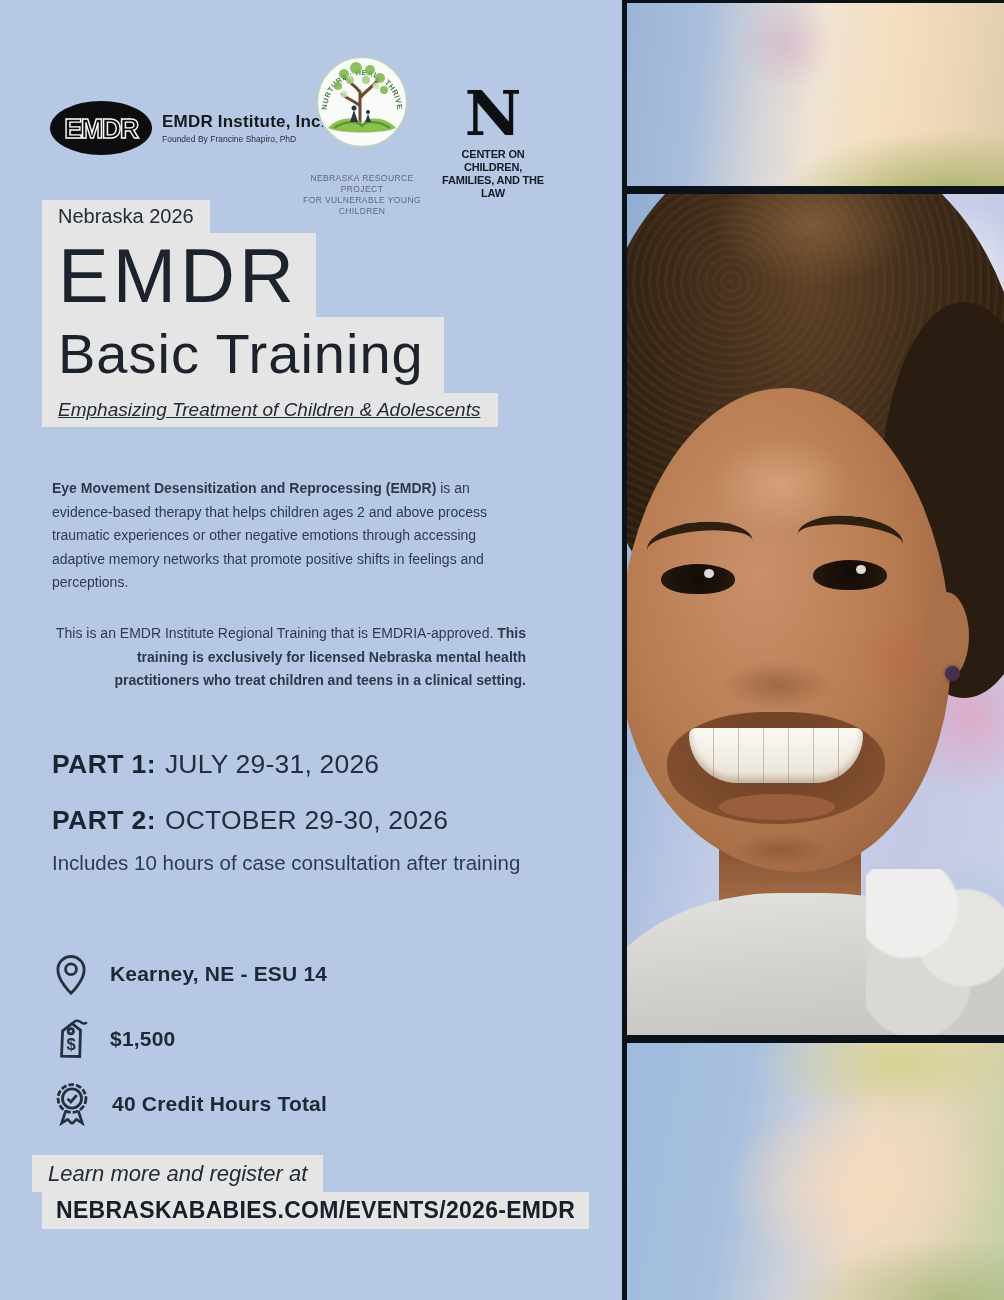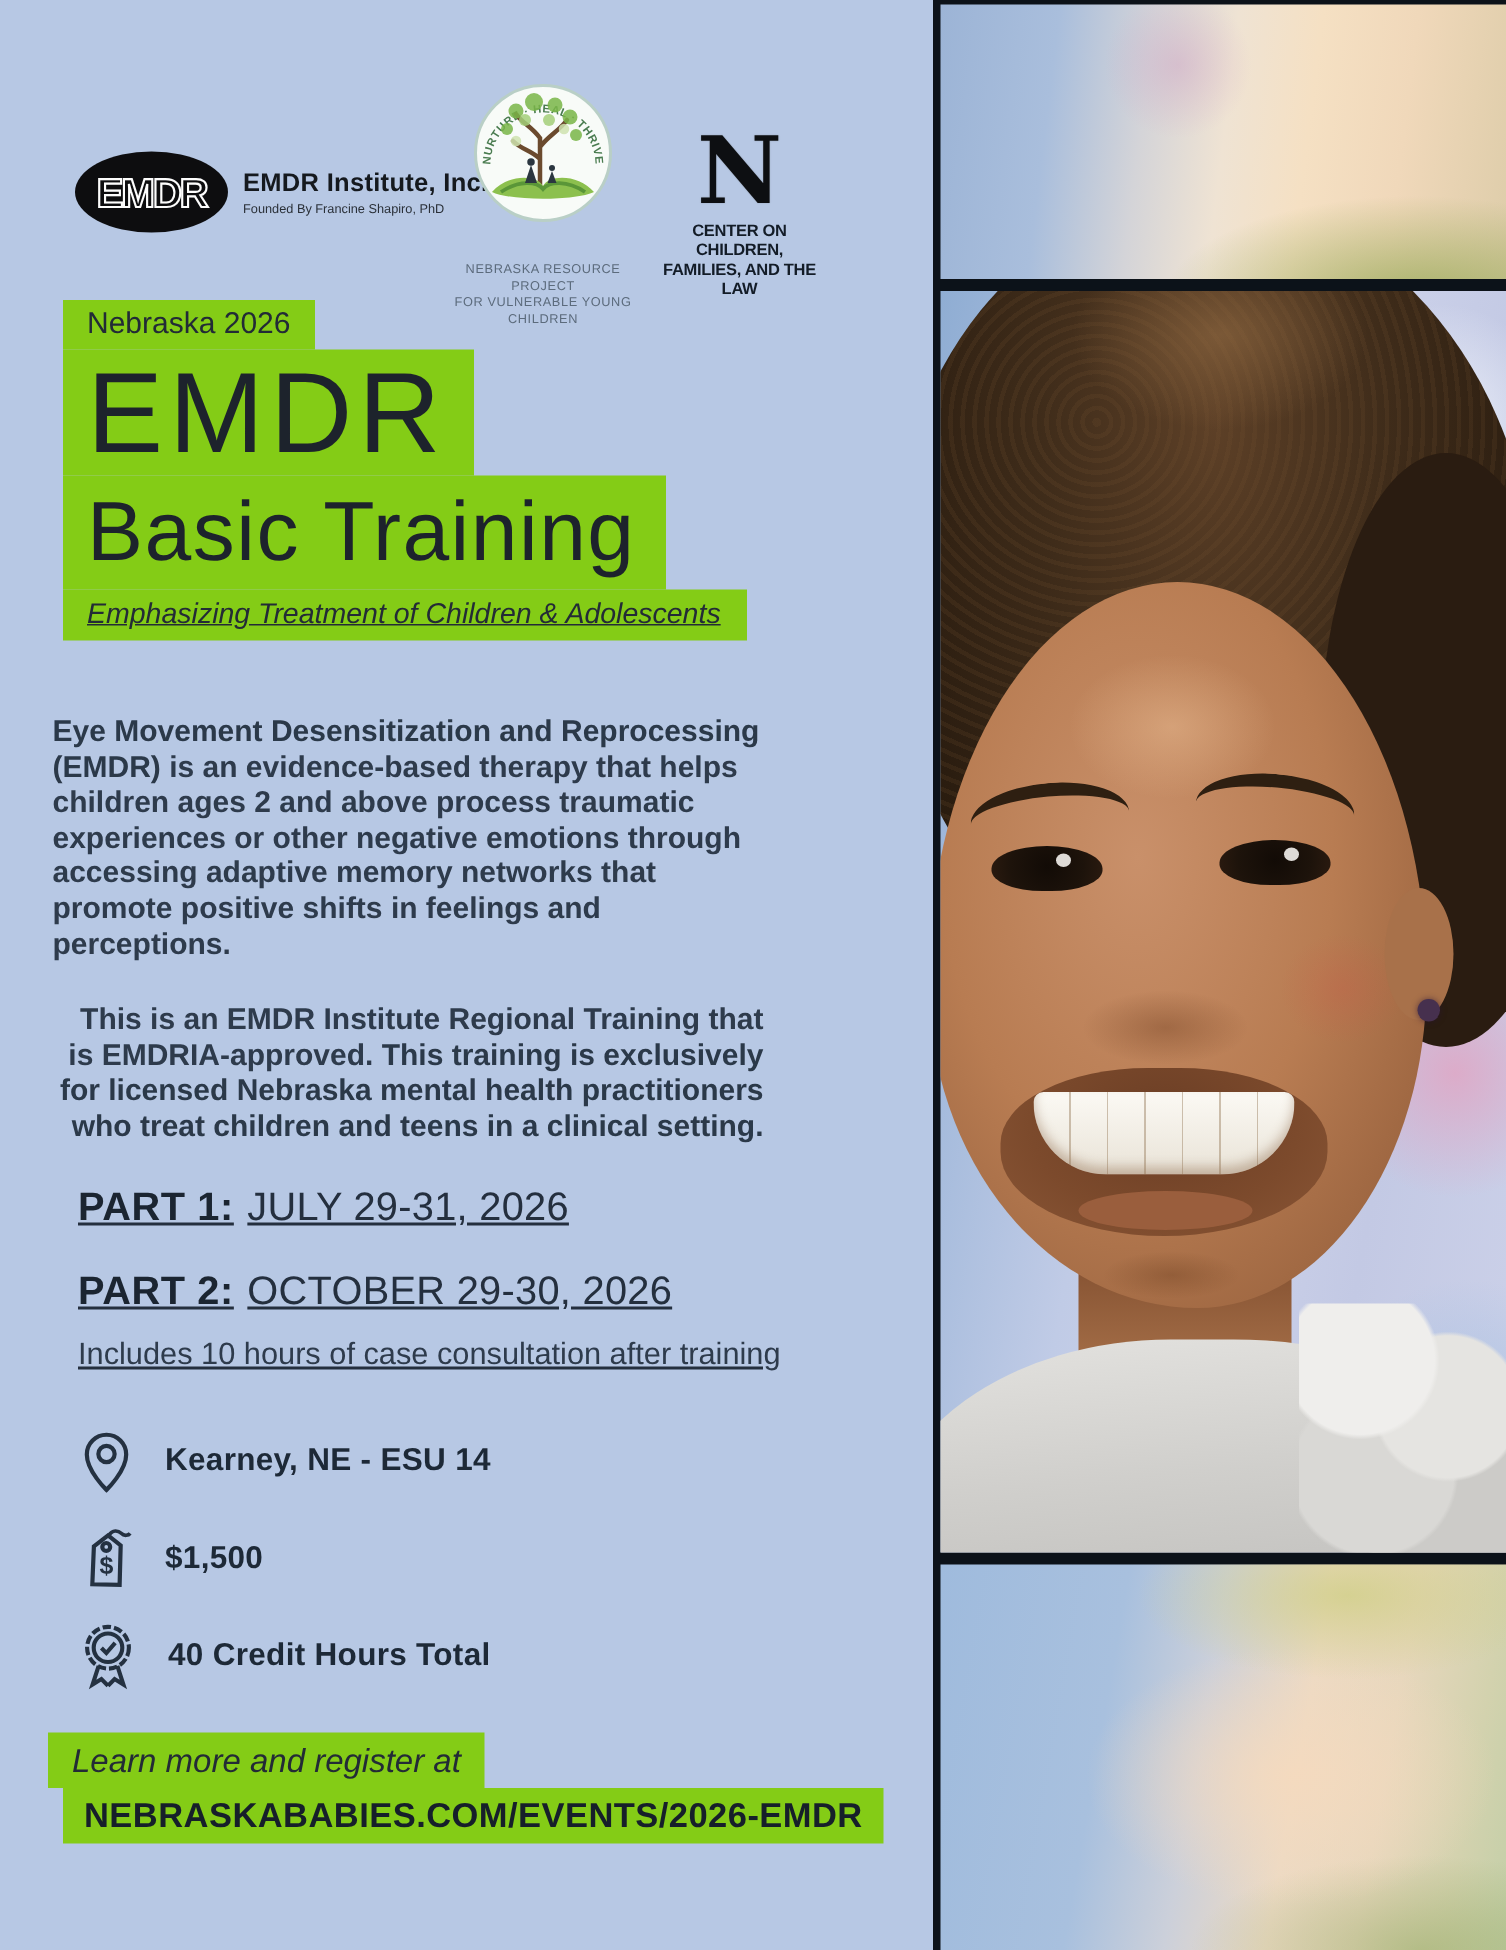--- a/index.html
+++ b/index.html
@@ -12,37 +12,37 @@
   .logo-emdr-name{font-size:17px;font-weight:bold;color:#15191e;letter-spacing:.2px;}
   .logo-emdr-tag{font-size:8.5px;color:#2a3038;margin-top:2px;}
   .logo-nrp{position:absolute;left:294px;top:54px;width:136px;text-align:center;}
   .nrp-caption{margin-top:19px;font-size:8.5px;line-height:11px;color:#5c6b7c;letter-spacing:.4px;}
   .logo-unl{position:absolute;left:434px;top:86px;width:118px;text-align:center;}
   .unl-n{font-family:"DejaVu Serif",serif;font-weight:bold;font-size:62px;line-height:56px;color:#0d0f12;
          text-shadow:0 0 1px #8b95a4;}
   .unl-caption{margin-top:6px;font-size:11px;line-height:13px;font-weight:bold;color:#131c27;letter-spacing:-.2px;}
 
   
-  .box{position:absolute;background:#84cc16;white-space:nowrap;color:#1b2431;}
+  .box{position:absolute;background:#e5e5e5;white-space:nowrap;color:#1b2431;}
   .eyebrow-box{left:42px;top:200px;height:33px;line-height:33px;padding:0 16px;font-size:20px;color:#222b36;}
   .title1-box{left:42px;top:233px;height:84px;line-height:86px;padding:0 18px 0 16px;
               font-size:76px;letter-spacing:4px;color:#1d232c;}
   .title2-box{left:42px;top:317px;height:76px;line-height:74px;padding:0 20px 0 16px;
               font-size:56px;letter-spacing:1px;color:#1d232c;}
   .subtitle-box{left:42px;top:393px;height:34px;line-height:33px;padding:0 18px 0 16px;
                 font-size:19px;font-style:italic;color:#232b36;text-decoration:underline;}
 
   
-  .intro{position:absolute;left:35px;top:477px;width:474px;font-size:20px;line-height:23.6px;color:#2e3b4c;font-weight:bold;}
+  .intro{position:absolute;left:52px;top:477px;width:474px;font-size:14px;line-height:23.6px;color:#2e3b4c;}
   .intro p{margin:0;}
   .intro p + p{margin-top:27px;text-align:right;}
   .intro strong{color:#2b3949;}
 
   
-  .schedule{position:absolute;left:52px;top:789px;color:#242f3e;text-decoration:underline;}
+  .schedule{position:absolute;left:52px;top:749px;color:#242f3e;}
   .part-line{font-size:26.5px;letter-spacing:.2px;}
   .part-line + .part-line{margin-top:25px;}
   .part-label{font-weight:bold;color:#1b2531;margin-right:9px;letter-spacing:.4px;}
   .sched-note{margin-top:15px;font-size:20.5px;color:#2e3b4c;}
   .sched-trainer{margin-top:11px;font-size:20.5px;color:#2e3b4c;}
 
   
   .details{position:absolute;left:50px;top:950px;}
   .detail-row{display:flex;align-items:center;margin-bottom:17px;height:48px;}
   .detail-row svg{flex:0 0 auto;}

